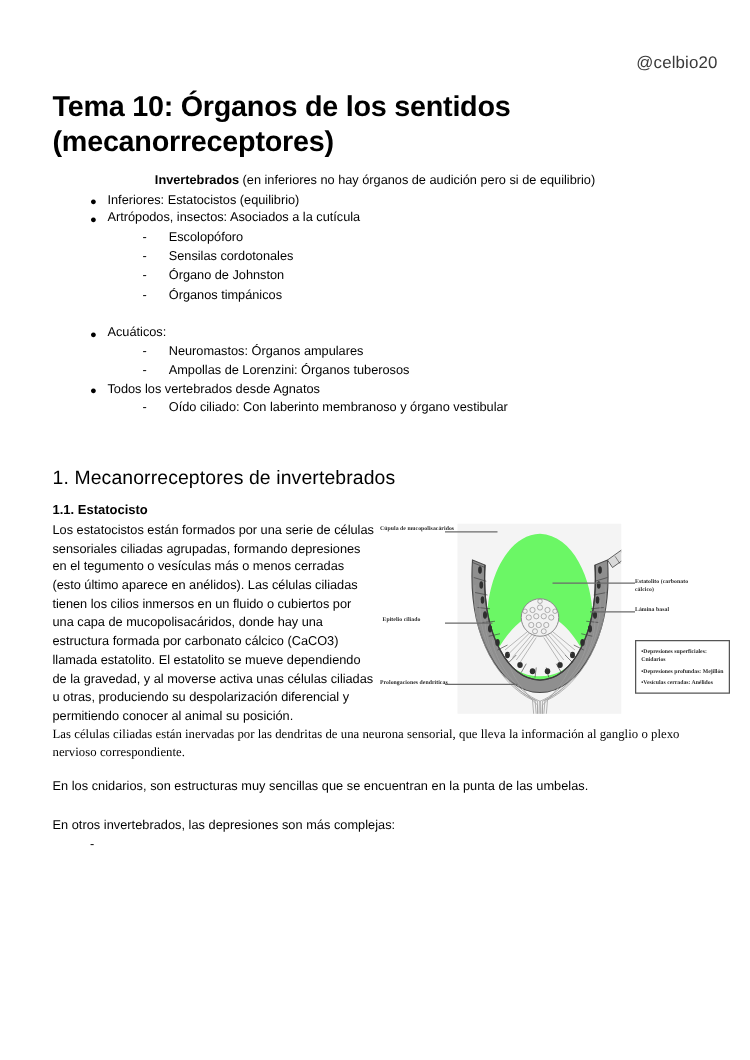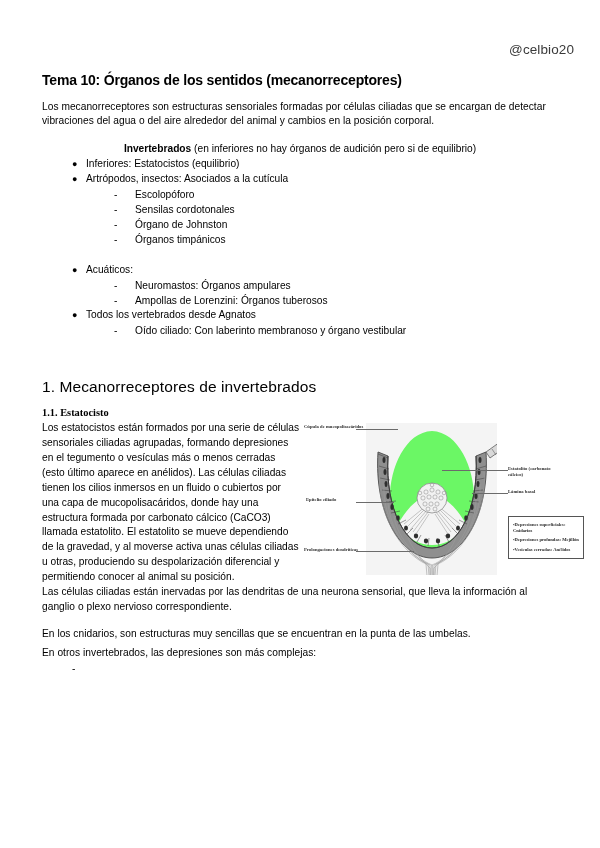--- a/index.html
+++ b/index.html
@@ -30,21 +30,21 @@
     color: #3a3a3a;
     letter-spacing: 0.1px;
   }
   .content {
     position: absolute;
     left: 42px;
     top: 72px;
     width: 516px;
   }
   h1.doc-title {
-    font-size: 14px;
+    font-size: 23px;
     font-weight: bold;
     margin: 0 0 11px 0;
     letter-spacing: -0.2px;
     line-height: 1.2;
   }
   p.para {
     font-size: 10.2px;
     line-height: 1.42;
     margin: 0 0 13px 0;
     letter-spacing: 0.03px;
@@ -95,31 +95,30 @@
   h2.sec-title {
     font-size: 15.5px;
     font-weight: normal;
     margin: 0 0 9px 0;
     letter-spacing: 0.1px;
   }
   h3.sub-title {
     font-size: 10.4px;
     font-weight: bold;
     margin: 0 0 1px 0;
-    font-family: Liberation Serif, serif;
   }
   .flowwrap { position: relative; }
   .leftcol {
     width: 258px;
     font-size: 10.2px;
     line-height: 1.46;
   }
   .leftcol p { margin: 0; }
   .leftcol b { font-weight: normal; }
-  .after-figure { margin-top: 14px; }
+  .after-figure { margin-top: 14px; font-family: Liberation Serif, serif; }
 
   
   .figure {
     position: absolute;
     left: 262px;
     top: 7px;
     width: 256px;
     height: 180px;
   }
   .fig-img {
@@ -180,21 +179,20 @@
 <body>
 
 <div class="page">
 
   <div class="handle">@celbio20</div>
 
   <div class="content">
 
     <h1 class="doc-title">Tema 10: Órganos de los sentidos (mecanorreceptores)</h1>
 
-    <p class="para">Los mecanorreceptores son estructuras sensoriales formadas por células ciliadas que se encargan de detectar vibraciones del agua o del aire alrededor del animal y cambios en la posición corporal.</p>
 
     <div class="grouphead">
       <b>Invertebrados</b><span> (en inferiores no hay órganos de audición pero si de equilibrio)</span>
     </div>
     <ul class="lvl1">
       <li>
         <span class="bullet">●</span>
         <span>Inferiores: Estatocistos (equilibrio)</span>
       </li>
       <li>
@@ -394,21 +392,21 @@
           <div class="ib-line">•Depresiones superficiales: Cnidarios</div>
           <div class="ib-line">•Depresiones profundas: Mejillón</div>
           <div class="ib-line">•Vesículas cerradas: Anélidos</div>
         </div>
       </div>
     </div>
 
     <p class="para after-figure">Las células ciliadas están inervadas por las dendritas de una neurona sensorial, que lleva la información al ganglio o plexo nervioso correspondiente.</p>
 
     <div>
-      <p class="para" style="margin-bottom:5px">En los cnidarios, son estructuras muy sencillas que se encuentran en la punta de las umbelas.</p>
+      <p class="para" style="margin-bottom:16px">En los cnidarios, son estructuras muy sencillas que se encuentran en la punta de las umbelas.</p>
       <p class="para" style="margin-bottom:0">En otros invertebrados, las depresiones son más complejas:</p>
       <ul class="lvl2" style="padding-left:30px">
         <li>
           <span class="dash">-</span>
         </li>
       </ul>
     </div>
 
   </div>
 </div>

